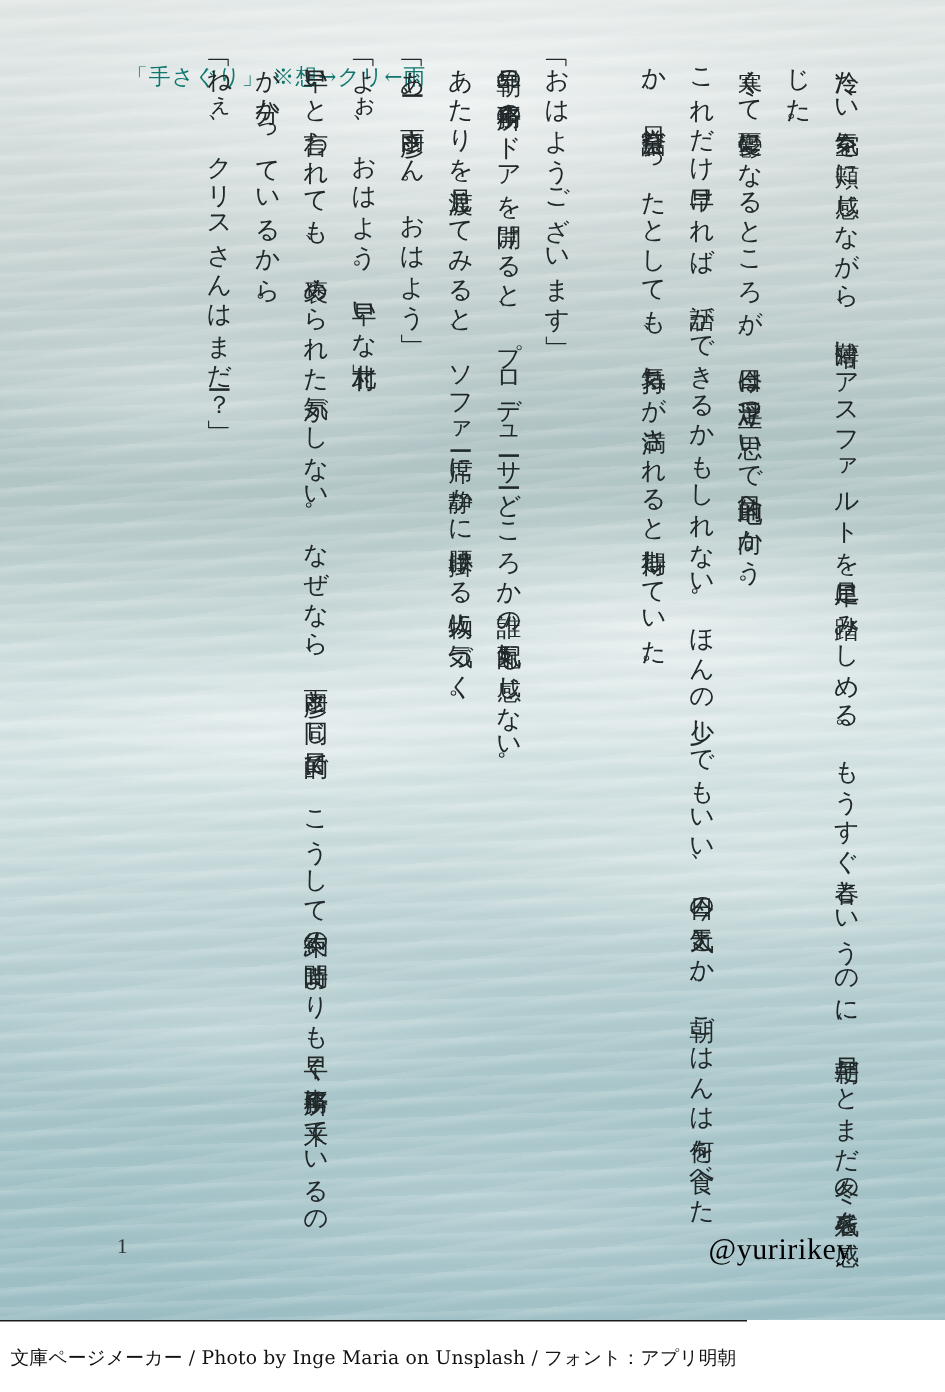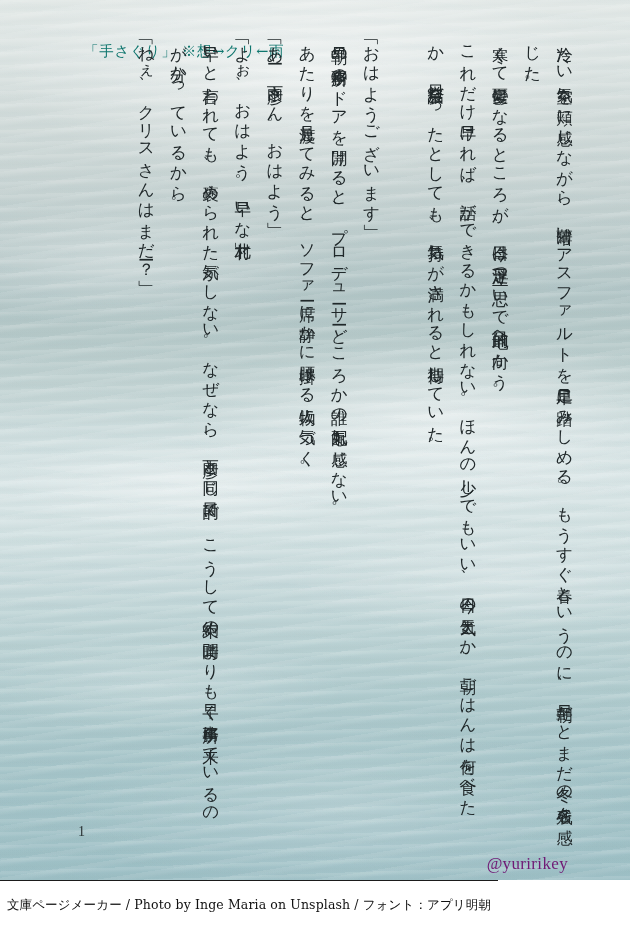--- a/index.html
+++ b/index.html
@@ -144,24 +144,23 @@
     top: 824px;
     font-family: "Liberation Serif", serif;
     font-size: 14px;
     color: #2a3234;
   }
   .handle {
     position: absolute;
     right: 62px;
     top: 822px;
     font-family: "Liberation Serif", serif;
-    font-size: 17px;
-    color: #701a75;
+    font-size: 20px;
+    color: #000000;
     letter-spacing: 0.02em;
-    margin-top: 32px;
   }
 
   
   .credit-bar {
     position: absolute;
     left: 0;
     top: 880px;
     width: 498px;
     height: 48px;
     background: #ffffff;

